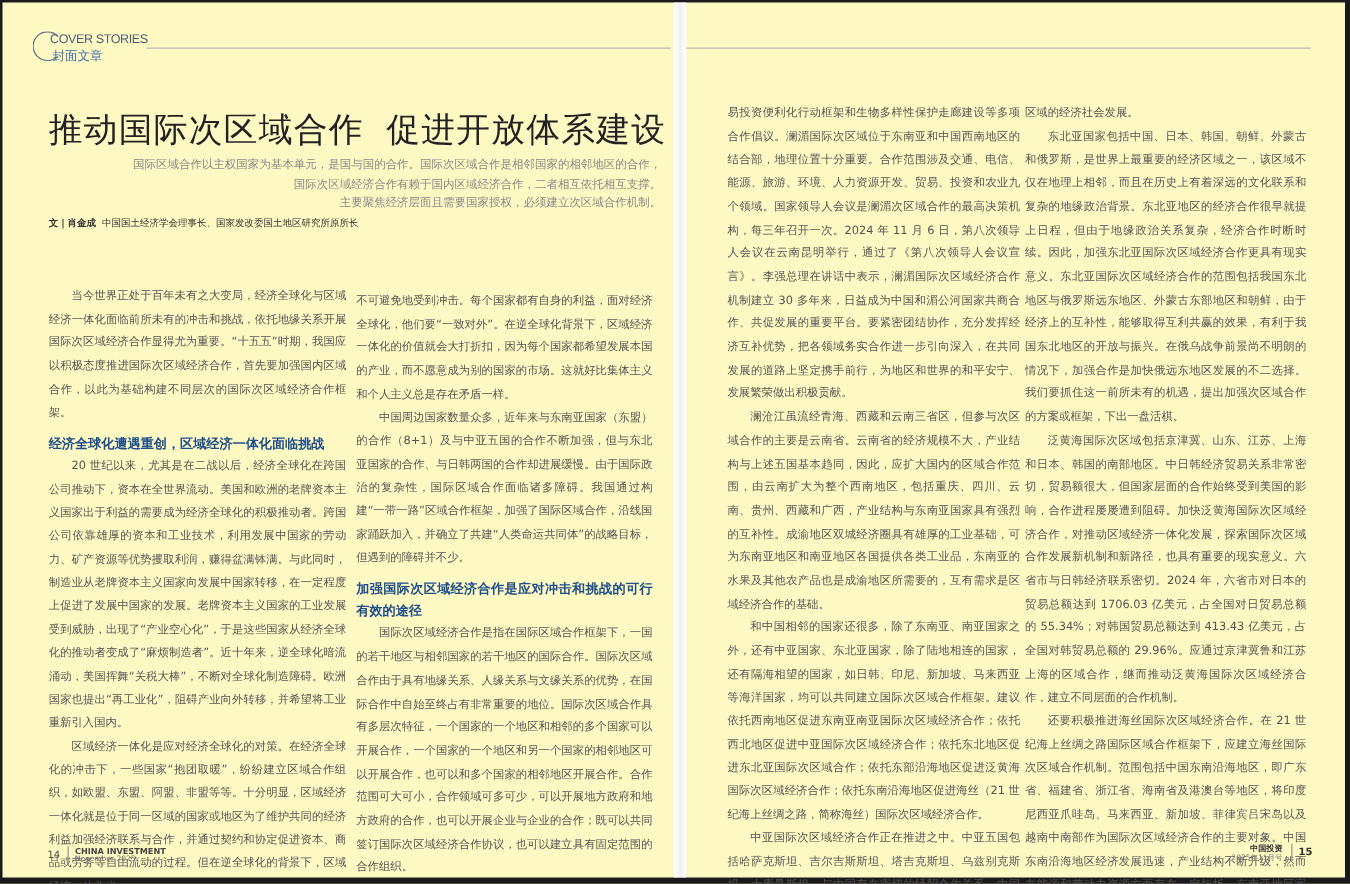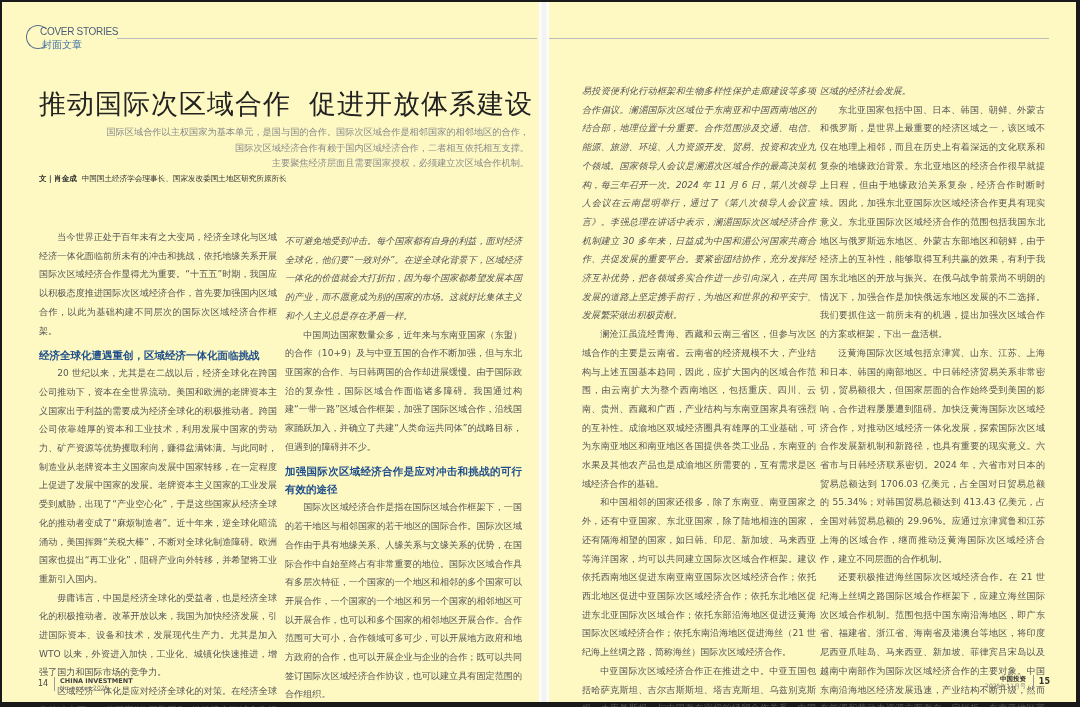--- a/index.html
+++ b/index.html
@@ -17,21 +17,21 @@
   .rule { position:absolute; top:36px; height:1px; background:#bbb; }
   .title { position:absolute; left:37px; top:84px; font-size:27px; color:#222; letter-spacing:1px;
         font-family:"DejaVu Serif", "Liberation Serif", serif; white-space:nowrap; }
   .title .gap { display:inline-block; width:18px; }
   .deck { position:absolute; left:37px; top:122px; font-size:9.2px; line-height:15.5px; color:#8a8a8a; width:490px; }
   .deck p { margin:0; white-space:nowrap;text-align:right; }
   .byline { position:absolute; left:37px; top:172px; font-size:7.6px; color:#333; white-space:nowrap; }
   .byline b { font-weight:bold; }
   .col { position:absolute; font-size:9.1px; line-height:18.7px; color:#555; text-align:justify; }
   .col p { margin:0; text-indent:2em; }
-  .col p.noind { text-indent:0;font-style:italic; }
+  .col p.noind { text-indent:0; }
   .col h3 { margin:6px 0 0 0; font-size:10.5px; line-height:18px; color:#1e4f8c; font-weight:bold; }
   .c1 { left:37px; top:226px; width:238px; }
   .c2 { left:283px; top:230px; width:237px; }
   .c3 { left:580px; top:80px; width:234px; }
   .c4 { left:818px; top:80px; width:225px; }
   .folio-l { position:absolute; left:36px; top:675px; font-size:7px; color:#444; }
   .folio-l .num { font-weight:normal; font-size:8px; position:absolute; left:0; top:2px; }
   .folio-l .bar { position:absolute; left:16px; top:0; width:1px; height:14px; background:#999; }
   .folio-l .pub { position:absolute; left:22px; top:0; font-weight:bold; white-space:nowrap; font-size:6.5px; }
   .folio-l .date { position:absolute; left:22px; top:7px; white-space:nowrap; font-size:6px; color:#777; }
@@ -66,27 +66,26 @@
   </div>
 
   <div class="byline">
     <b>文｜</b><b>肖金成</b>&nbsp;&nbsp;<span>中国国土经济学会理事长、国家发改委国土地区研究所原所长</span>
   </div>
 
   <div class="col c1">
     <p>当今世界正处于百年未有之大变局，经济全球化与区域经济一体化面临前所未有的冲击和挑战，依托地缘关系开展国际次区域经济合作显得尤为重要。“十五五”时期，我国应以积极态度推进国际次区域经济合作，首先要加强国内区域合作，以此为基础构建不同层次的国际次区域经济合作框架。</p>
     <h3>经济全球化遭遇重创，区域经济一体化面临挑战</h3>
     <p>20 世纪以来，尤其是在二战以后，经济全球化在跨国公司推动下，资本在全世界流动。美国和欧洲的老牌资本主义国家出于利益的需要成为经济全球化的积极推动者。跨国公司依靠雄厚的资本和工业技术，利用发展中国家的劳动力、矿产资源等优势攫取利润，赚得盆满钵满。与此同时，制造业从老牌资本主义国家向发展中国家转移，在一定程度上促进了发展中国家的发展。老牌资本主义国家的工业发展受到威胁，出现了“产业空心化”，于是这些国家从经济全球化的推动者变成了“麻烦制造者”。近十年来，逆全球化暗流涌动，美国挥舞“关税大棒”，不断对全球化制造障碍。欧洲国家也提出“再工业化”，阻碍产业向外转移，并希望将工业重新引入国内。</p>
-    <p>毋庸讳言，中国是经济全球化的受益者，也是经济全球化的积极推动者。改革开放以来，我国为加快经济发展，引进国际资本、设备和技术，发展现代生产力。尤其是加入 WTO 以来，外资进入加快，工业化、城镇化快速推进，增强了国力和国际市场的竞争力。</p>
     <p>区域经济一体化是应对经济全球化的对策。在经济全球化的冲击下，一些国家“抱团取暖”，纷纷建立区域合作组织，如欧盟、东盟、阿盟、非盟等等。十分明显，区域经济一体化就是位于同一区域的国家或地区为了维护共同的经济利益加强经济联系与合作，并通过契约和协定促进资本、商品或劳务等自由流动的过程。但在逆全球化的背景下，区域经济一体化也</p>
   </div>
 
   <div class="col c2">
     <p class="noind">不可避免地受到冲击。每个国家都有自身的利益，面对经济全球化，他们要“一致对外”。在逆全球化背景下，区域经济一体化的价值就会大打折扣，因为每个国家都希望发展本国的产业，而不愿意成为别的国家的市场。这就好比集体主义和个人主义总是存在矛盾一样。</p>
-    <p>中国周边国家数量众多，近年来与东南亚国家（东盟）的合作（10+9）及与中亚五国的合作不断加强，但与东北亚国家的合作、与日韩两国的合作却进展缓慢。由于国际政治的复杂性，国际区域合作面临诸多障碍。我国通过构建“一带一路”区域合作框架，加强了国际区域合作，沿线国家踊跃加入，并确立了共建“人类命运共同体”的战略目标，但遇到的障碍并不少。</p>
+    <p>中国周边国家数量众多，近年来与东南亚国家（东盟）的合作（8+1）及与中亚五国的合作不断加强，但与东北亚国家的合作、与日韩两国的合作却进展缓慢。由于国际政治的复杂性，国际区域合作面临诸多障碍。我国通过构建“一带一路”区域合作框架，加强了国际区域合作，沿线国家踊跃加入，并确立了共建“人类命运共同体”的战略目标，但遇到的障碍并不少。</p>
     <h3>加强国际次区域经济合作是应对冲击和挑战的可行有效的途径</h3>
     <p>国际次区域经济合作是指在国际区域合作框架下，一国的若干地区与相邻国家的若干地区的国际合作。国际次区域合作由于具有地缘关系、人缘关系与文缘关系的优势，在国际合作中自始至终占有非常重要的地位。国际次区域合作具有多层次特征，一个国家的一个地区和相邻的多个国家可以开展合作，一个国家的一个地区和另一个国家的相邻地区可以开展合作，也可以和多个国家的相邻地区开展合作。合作范围可大可小，合作领域可多可少，可以开展地方政府和地方政府的合作，也可以开展企业与企业的合作；既可以共同签订国际次区域经济合作协议，也可以建立具有固定范围的合作组织。</p>
     <p>1992 年，在亚洲开发银行倡议下，建立了澜沧江—湄公河国际次区域（以下简称澜湄国际次区域）经济合作机制，依托澜沧江—湄公河这一国际河流，中国和老挝、泰国、缅甸、柬埔寨、越南共 6 个国家签署了便利客货运输、动物疫病防控、信息高速公路建设和电力贸易等多项合作文件，推准了贸</p>
   </div>
 
   <div class="col c3">
     <p class="noind">易投资便利化行动框架和生物多样性保护走廊建设等多项合作倡议。澜湄国际次区域位于东南亚和中国西南地区的结合部，地理位置十分重要。合作范围涉及交通、电信、能源、旅游、环境、人力资源开发、贸易、投资和农业九个领域。国家领导人会议是澜湄次区域合作的最高决策机构，每三年召开一次。2024 年 11 月 6 日，第八次领导人会议在云南昆明举行，通过了《第八次领导人会议宣言》。李强总理在讲话中表示，澜湄国际次区域经济合作机制建立 30 多年来，日益成为中国和湄公河国家共商合作、共促发展的重要平台。要紧密团结协作，充分发挥经济互补优势，把各领域务实合作进一步引向深入，在共同发展的道路上坚定携手前行，为地区和世界的和平安宁、发展繁荣做出积极贡献。</p>
     <p>澜沧江虽流经青海、西藏和云南三省区，但参与次区域合作的主要是云南省。云南省的经济规模不大，产业结构与上述五国基本趋同，因此，应扩大国内的区域合作范围，由云南扩大为整个西南地区，包括重庆、四川、云南、贵州、西藏和广西，产业结构与东南亚国家具有强烈的互补性。成渝地区双城经济圈具有雄厚的工业基础，可为东南亚地区和南亚地区各国提供各类工业品，东南亚的水果及其他农产品也是成渝地区所需要的，互有需求是区域经济合作的基础。</p>
     <p>和中国相邻的国家还很多，除了东南亚、南亚国家之外，还有中亚国家、东北亚国家，除了陆地相连的国家，还有隔海相望的国家，如日韩、印尼、新加坡、马来西亚等海洋国家，均可以共同建立国际次区域合作框架。建议依托西南地区促进东南亚南亚国际次区域经济合作；依托西北地区促进中亚国际次区域经济合作；依托东北地区促进东北亚国际次区域合作；依托东部沿海地区促进泛黄海国际次区域经济合作；依托东南沿海地区促进海丝（21 世纪海上丝绸之路，简称海丝）国际次区域经济合作。</p>
     <p>中亚国际次区域经济合作正在推进之中。中亚五国包括哈萨克斯坦、吉尔吉斯斯坦、塔吉克斯坦、乌兹别克斯坦、土库曼斯坦，与中国存在密切的经贸合作关系。中国提出构建丝绸之路经济带倡议后，中亚五国积极响应。新疆作为丝绸之路经济带的核心区，积极与中亚五国开展合作，但仅靠新疆是不够的。新疆地域广大，但人口较少，经济实力也比较薄弱。因此，需要加强同陕西、甘肃、宁夏、青海的合作，尤其是与陕西、甘肃的合作至关重要。中国西北五省（陕西、甘肃、新疆、青海、宁夏）与中亚五国共同构建中亚国际次区域经济合作机制，是比较现实的选择。当然，待时机成熟，也可以依托此合作机制，将俄罗斯南部地区、外蒙古的西部地区纳入进来，利用国外国内两种资源，开拓国外国内两个市场，对参与国来讲互利互惠、合作共赢，有利于加快这一</p>

